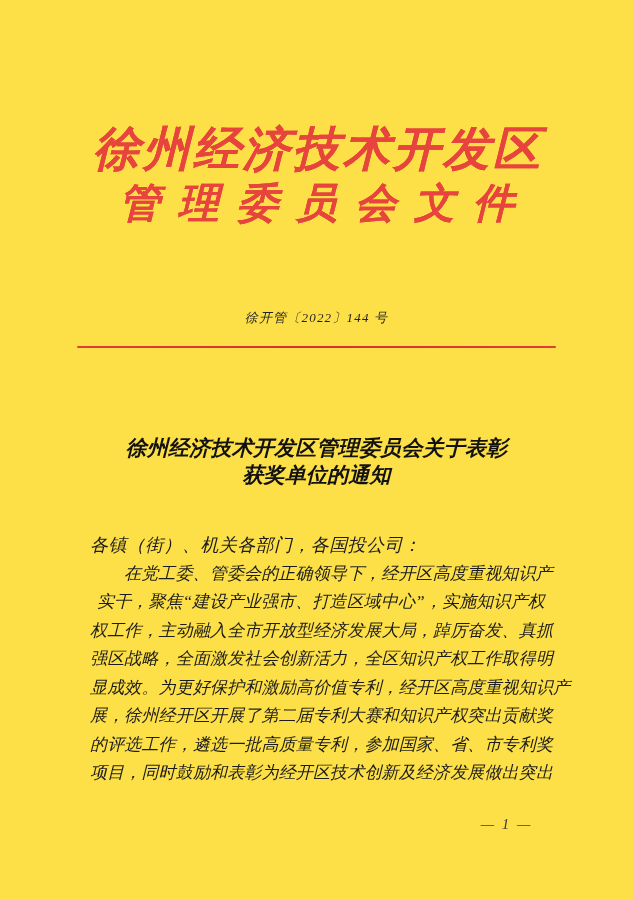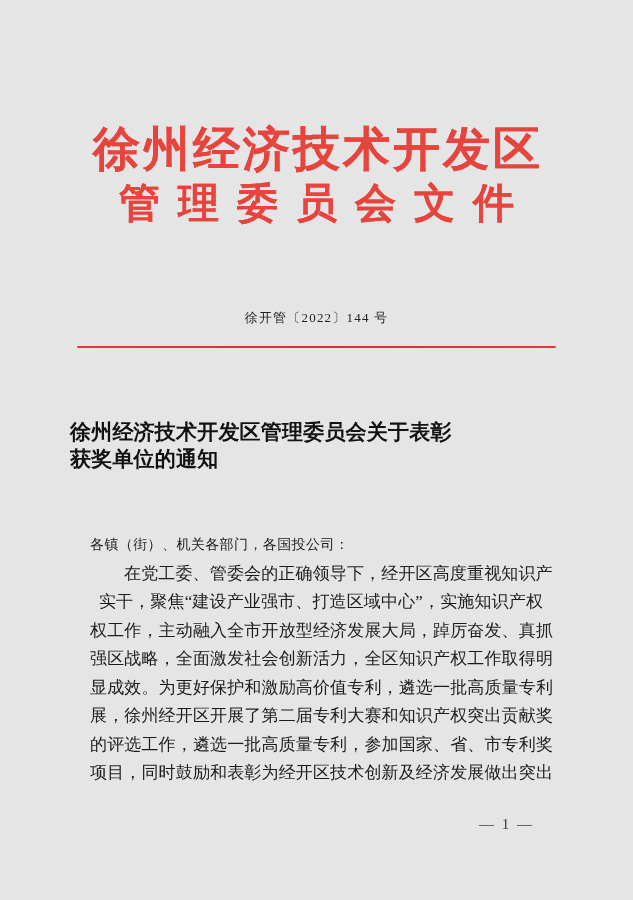--- a/index.html
+++ b/index.html
@@ -13,21 +13,22 @@
     position: relative;
     overflow: hidden;
     font-family: "Liberation Serif", "DejaVu Serif", serif;
     color: #1a1a1a;
     -webkit-font-smoothing: antialiased;
   }
 
   .page {
     position: absolute;
     inset: 0;
-    background: #e5e5e5;
+    background: #fde047;
+    font-style: italic;
   }
 
   
   .masthead {
     position: absolute;
     left: 0;
     right: 0;
     top: 126px;
     text-align: center;
   }
@@ -73,42 +74,42 @@
     height: 2.4px;
     background: linear-gradient(90deg, #e23c35 0%, #d8302a 50%, #e23c35 100%);
     border-radius: 1px;
   }
 
   
   .doc-title {
     position: absolute;
     left: 70px;
     right: 70px;
-    top: 419px;
-    text-align: left;
+    top: 435px;
+    text-align: center;
   }
   .doc-title-line {
     font-family: "Liberation Serif", "DejaVu Serif", serif;
     font-weight: 700;
     font-size: 21px;
     line-height: 27px;
     letter-spacing: 0.2px;
     color: #121212;
     white-space: nowrap;
   }
 
   
   .body-block {
     position: absolute;
     left: 90px;
     top: 531px;
     width: 462px;
   }
   .addressee {
-    font-size: 14px;
+    font-size: 18px;
     line-height: 28.5px;
     letter-spacing: 0.4px;
     color: #1c1c1c;
     font-family: "Liberation Serif", "DejaVu Serif", serif;
     white-space: nowrap;
   }
   .body-para {
     margin-top: 0;
     text-align: center;
   }
@@ -161,21 +162,21 @@
     <div class="doc-title-line">获奖单位的通知</div>
   </div>
 
   <div class="body-block">
     <div class="addressee">各镇（街）、机关各部门，各国投公司：</div>
     <div class="body-para">
       <div class="body-line indented">在党工委、管委会的正确领导下，经开区高度重视知识产</div>
       <div class="body-line">实干，聚焦“建设产业强市、打造区域中心”，实施知识产权</div>
       <div class="body-line">权工作，主动融入全市开放型经济发展大局，踔厉奋发、真抓</div>
       <div class="body-line">强区战略，全面激发社会创新活力，全区知识产权工作取得明</div>
-      <div class="body-line">显成效。为更好保护和激励高价值专利，遴选一批高质量专利</div>
+      <div class="body-line">显成效。为更好保护和激励高价值专利，经开区高度重视知识产</div>
       <div class="body-line">展，徐州经开区开展了第二届专利大赛和知识产权突出贡献奖</div>
       <div class="body-line">的评选工作，遴选一批高质量专利，参加国家、省、市专利奖</div>
       <div class="body-line">项目，同时鼓励和表彰为经开区技术创新及经济发展做出突出</div>
     </div>
   </div>
 
   <div class="page-footer">
     <span class="page-number">— 1 —</span>
   </div>
 

